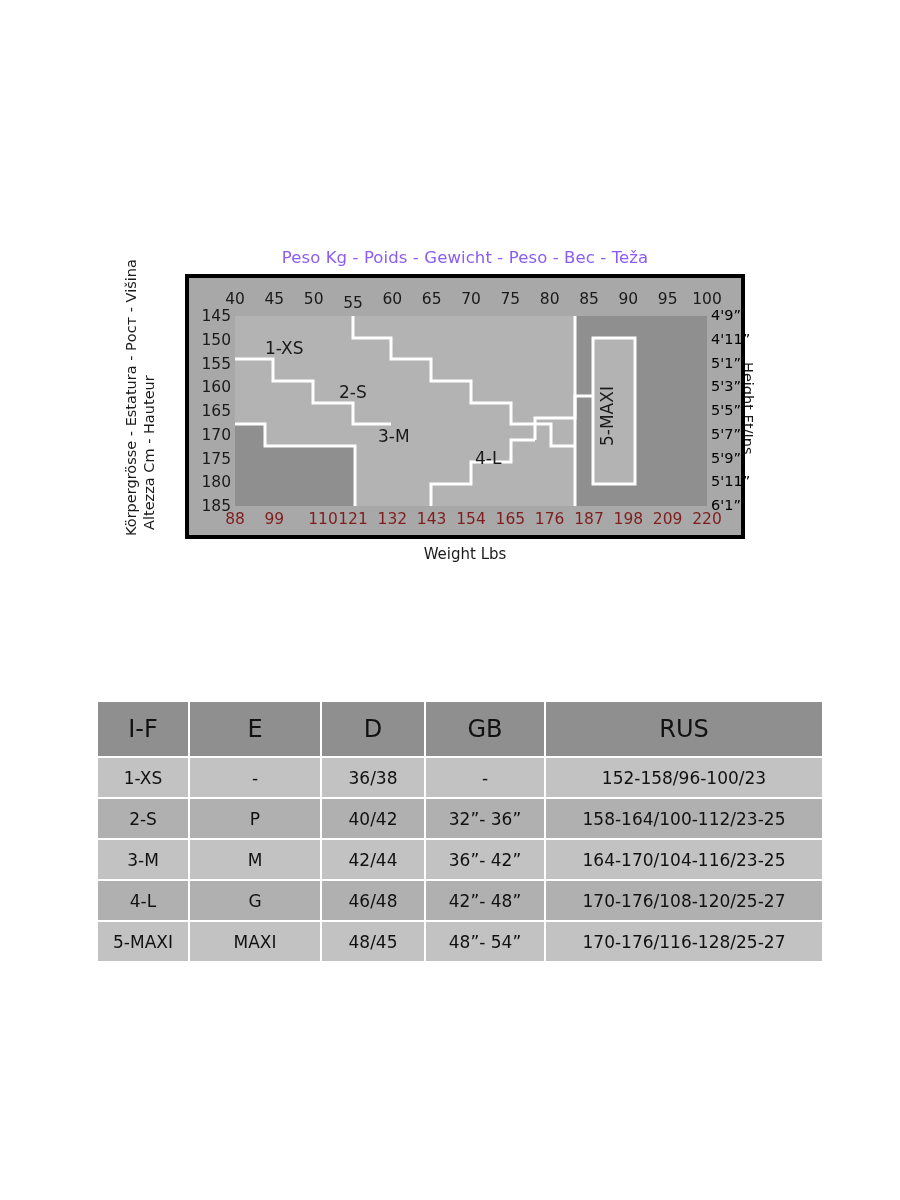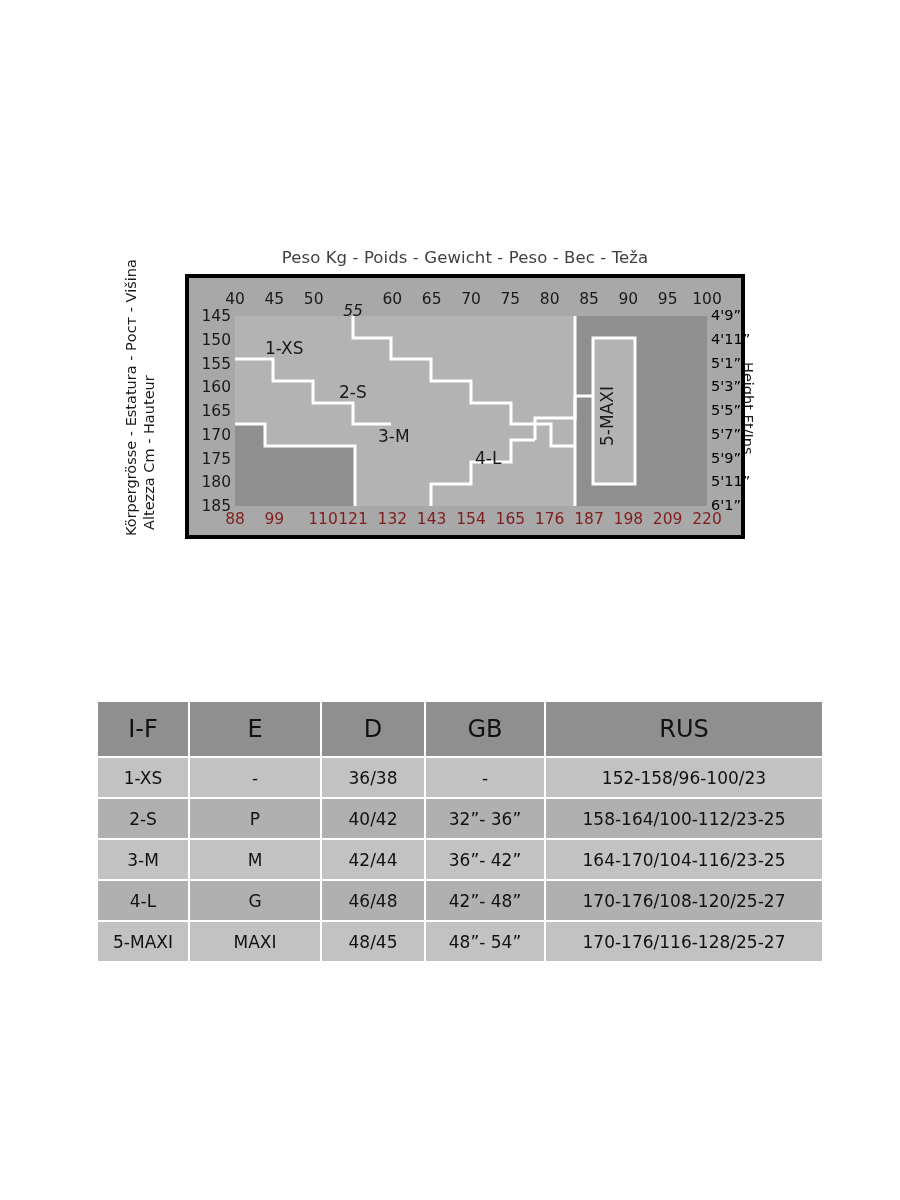--- a/index.html
+++ b/index.html
@@ -26,21 +26,21 @@
   }
 
   #chart-title {
     position: absolute;
     left: 185px;
     top: 8px;
     width: 560px;
     text-align: center;
     font-size: 16.5px;
     letter-spacing: 0.1px;
-    color: #404040;
+    color: #8b5cf6;
   }
 
   
   #chart-frame {
     position: absolute;
     left: 185px;
     top: 34px;
     width: 560px;
     height: 265px;
     background: #a8a8a8;
@@ -204,21 +204,21 @@
   <div id="axis-right-caption">
     <span>Height Ft/Ins</span>
   </div>
 
   <div id="chart-frame">
 
     <div id="kg-ticks">
         <div class="kg-label" style="left: 26px; top: 12px;">40</div>
         <div class="kg-label" style="left: 65.3333px; top: 12px;">45</div>
         <div class="kg-label" style="left: 104.667px; top: 12px;">50</div>
-        <div class="kg-label" style="left: 144px; top: 24px; font-style: italic;">55</div>
+        <div class="kg-label" style="left: 144px; top: 16px;">55</div>
         <div class="kg-label" style="left: 183.333px; top: 12px;">60</div>
         <div class="kg-label" style="left: 222.667px; top: 12px;">65</div>
         <div class="kg-label" style="left: 262px; top: 12px;">70</div>
         <div class="kg-label" style="left: 301.333px; top: 12px;">75</div>
         <div class="kg-label" style="left: 340.667px; top: 12px;">80</div>
         <div class="kg-label" style="left: 380px; top: 12px;">85</div>
         <div class="kg-label" style="left: 419.333px; top: 12px;">90</div>
         <div class="kg-label" style="left: 458.667px; top: 12px;">95</div>
         <div class="kg-label" style="left: 498px; top: 12px;">100</div>
       </div>
@@ -289,20 +289,21 @@
       </svg>
 
       <div class="region-label" style="left:30px; top:22px;">1-XS</div>
       <div class="region-label" style="left:104px; top:66px;">2-S</div>
       <div class="region-label" style="left:143px; top:110px;">3-M</div>
       <div class="region-label" style="left:240px; top:132px;">4-L</div>
       <div class="region-label vertical" style="left:362px; top:130px;">5-MAXI</div>
     </div>
   </div>
 
+  <div id="weight-lbs-caption">Weight Lbs</div>
 </div>
 
 <div id="table-block">
   <table>
     <thead>
       <tr id="thead-row">
           <th style="width: 88px;">I-F</th>
           <th style="width: 128px;">E</th>
           <th style="width: 100px;">D</th>
           <th style="width: 116px;">GB</th>

